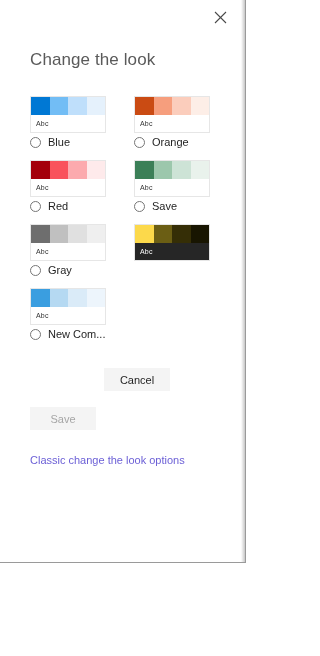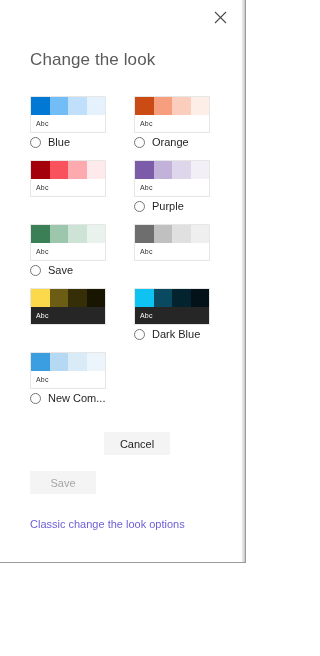--- a/index.html
+++ b/index.html
@@ -190,34 +190,23 @@
       <div class="theme-cell">
         <div class="swatch">
           <div class="bands">
             <span style="background: rgb(164, 0, 11);"></span>
             <span style="background: rgb(249, 82, 92);"></span>
             <span style="background: rgb(252, 170, 174);"></span>
             <span style="background: rgb(254, 234, 235);"></span>
           </div>
           <div class="abc-row" style="background: rgb(255, 255, 255); color: rgb(51, 51, 51);">Abc</div>
         </div>
-      </div>
-      <div class="theme-cell">
-        <div class="swatch">
-          <div class="bands">
-            <span style="background: rgb(124, 92, 168);"></span>
-            <span style="background: rgb(194, 178, 217);"></span>
-            <span style="background: rgb(222, 214, 235);"></span>
-            <span style="background: rgb(242, 239, 247);"></span>
-          </div>
-          <div class="abc-row" style="background: rgb(255, 255, 255); color: rgb(51, 51, 51);">Abc</div>
-        </div>
-        <div class="radio-row">
-          <span class="radio"></span>
-          <span class="radio-label">Purple</span>
+        <div class="radio-row">
+          <span class="radio"></span>
+          <span class="radio-label">Red</span>
         </div>
       </div>
       <div class="theme-cell">
         <div class="swatch">
           <div class="bands">
             <span style="background: rgb(59, 127, 87);"></span>
             <span style="background: rgb(156, 199, 172);"></span>
             <span style="background: rgb(205, 227, 214);"></span>
             <span style="background: rgb(233, 242, 236);"></span>
           </div>
@@ -231,50 +220,39 @@
       <div class="theme-cell">
         <div class="swatch">
           <div class="bands">
             <span style="background: rgb(110, 110, 110);"></span>
             <span style="background: rgb(192, 192, 192);"></span>
             <span style="background: rgb(224, 224, 224);"></span>
             <span style="background: rgb(239, 239, 239);"></span>
           </div>
           <div class="abc-row" style="background: rgb(255, 255, 255); color: rgb(51, 51, 51);">Abc</div>
         </div>
+        <div class="radio-row">
+          <span class="radio"></span>
+          <span class="radio-label">Gray</span>
+        </div>
       </div>
       <div class="theme-cell">
         <div class="swatch">
           <div class="bands">
             <span style="background: rgb(252, 217, 75);"></span>
             <span style="background: rgb(107, 94, 20);"></span>
             <span style="background: rgb(53, 46, 6);"></span>
             <span style="background: rgb(24, 21, 1);"></span>
           </div>
           <div class="abc-row" style="background: rgb(38, 38, 38); color: rgb(255, 255, 255);">Abc</div>
         </div>
       </div>
       <div class="theme-cell">
         <div class="swatch">
           <div class="bands">
-            <span style="background: rgb(14, 195, 242);"></span>
-            <span style="background: rgb(10, 74, 97);"></span>
-            <span style="background: rgb(3, 36, 47);"></span>
-            <span style="background: rgb(2, 18, 24);"></span>
-          </div>
-          <div class="abc-row" style="background: rgb(38, 38, 38); color: rgb(255, 255, 255);">Abc</div>
-        </div>
-        <div class="radio-row">
-          <span class="radio"></span>
-          <span class="radio-label">Dark Blue</span>
-        </div>
-      </div>
-      <div class="theme-cell">
-        <div class="swatch">
-          <div class="bands">
             <span style="background: rgb(58, 158, 224);"></span>
             <span style="background: rgb(181, 217, 242);"></span>
             <span style="background: rgb(218, 235, 248);"></span>
             <span style="background: rgb(237, 245, 252);"></span>
           </div>
           <div class="abc-row" style="background: rgb(255, 255, 255); color: rgb(51, 51, 51);">Abc</div>
         </div>
         <div class="radio-row">
           <span class="radio"></span>
           <span class="radio-label">New Com...</span>

